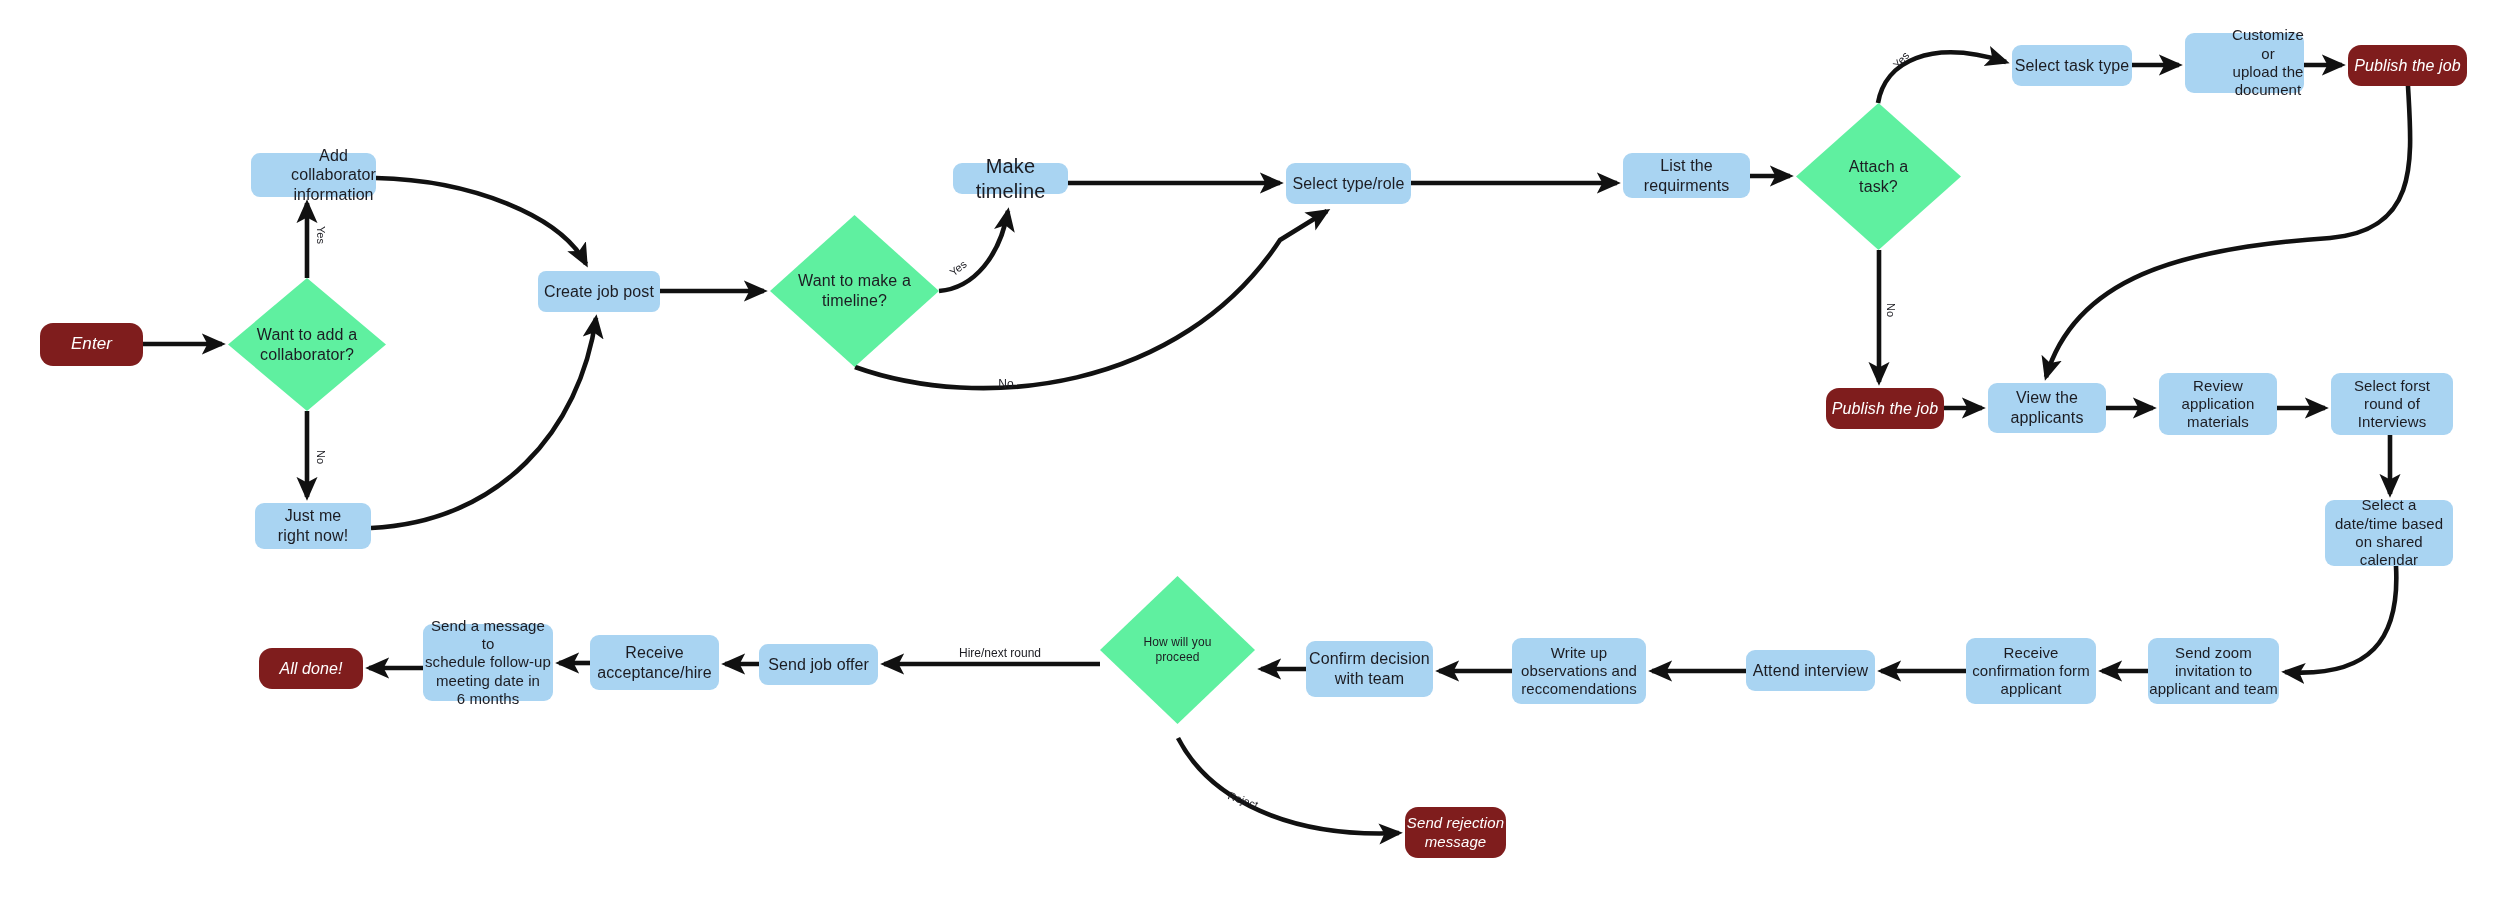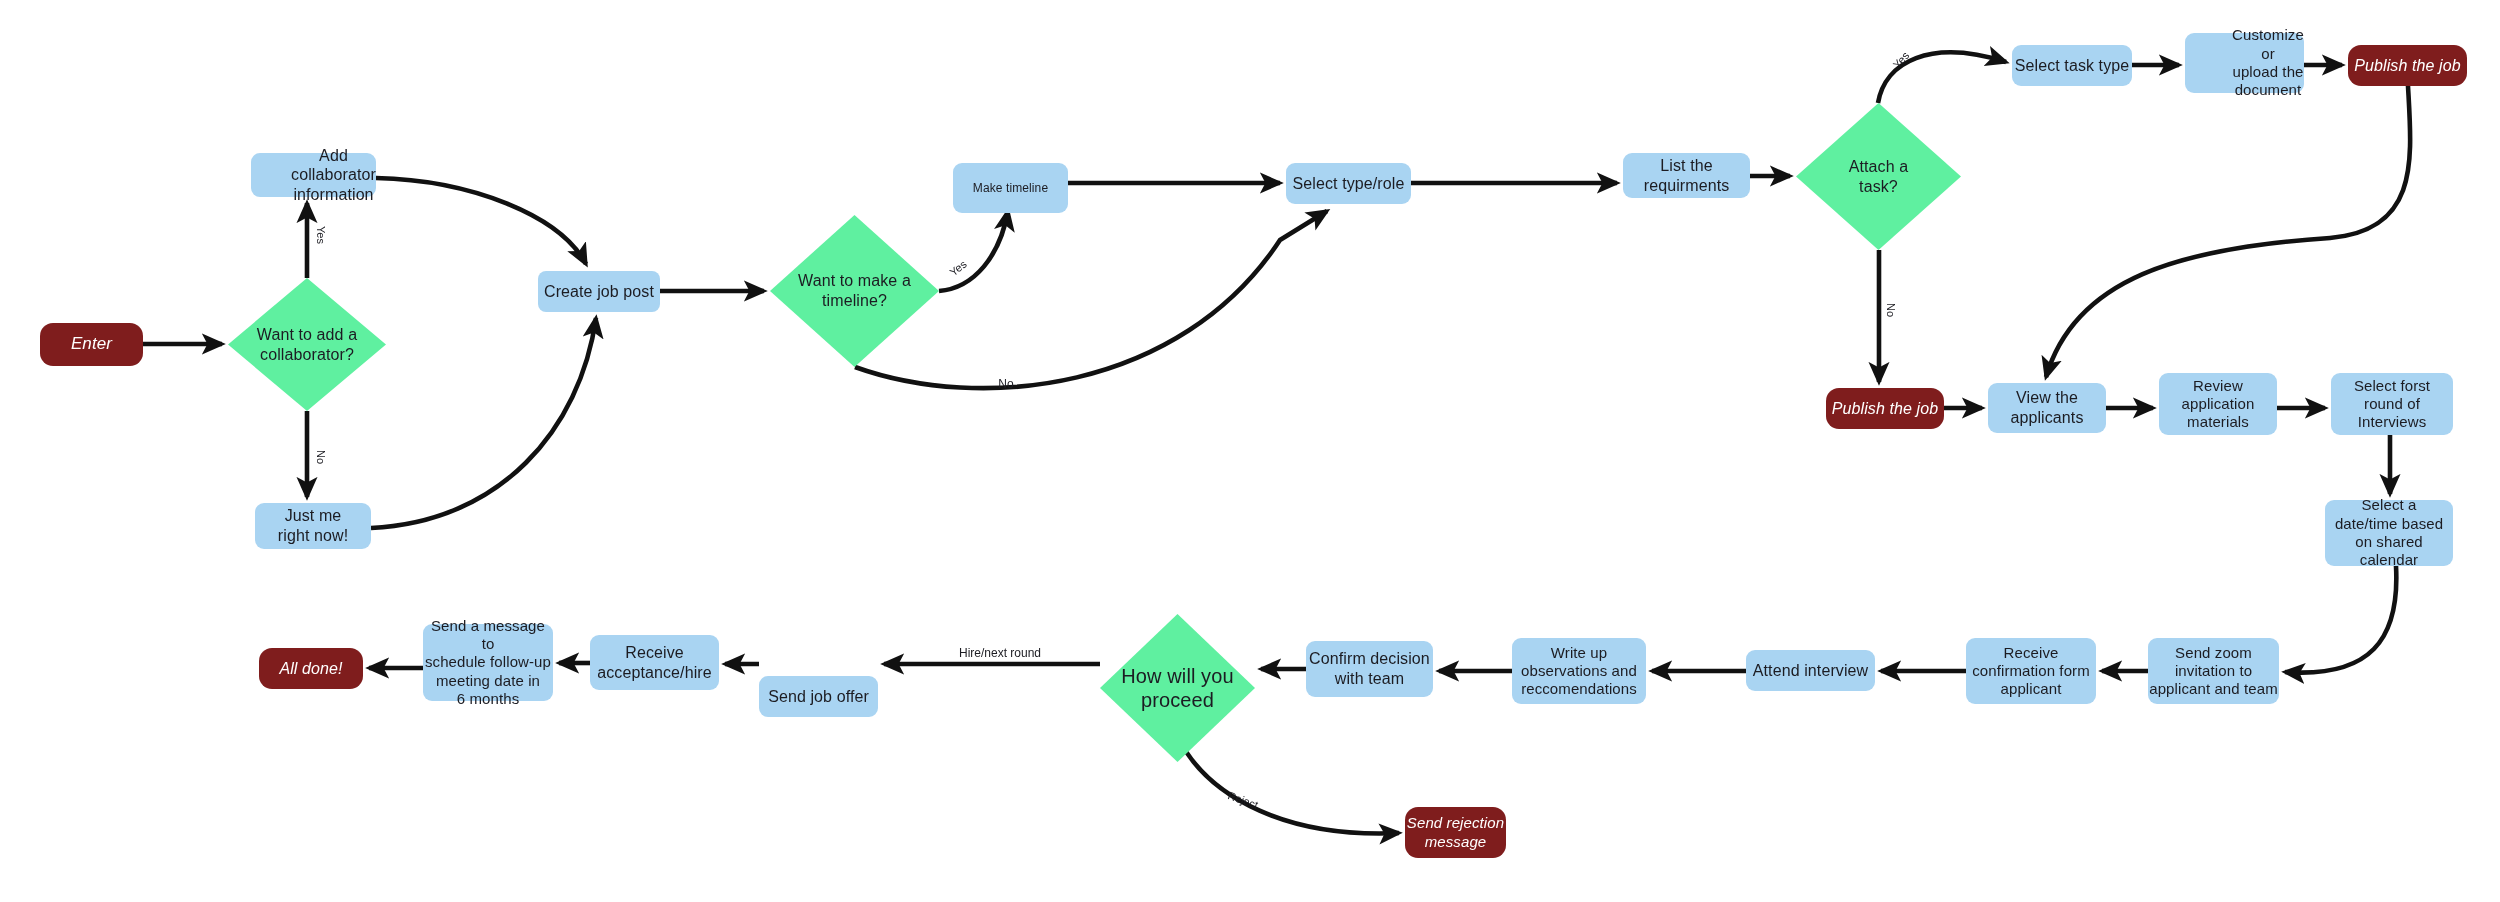--- a/index.html
+++ b/index.html
@@ -154,21 +154,21 @@
       <div class="node terminal" style="left: 40px; top: 323px; width: 103px; height: 43px; font-size: 17px;"><span>Enter</span></div>
       <div class="node decision" style="left: 228px; top: 278px; width: 158px; height: 133px; font-size: 16px;"><div class="dia-shape"></div><span class="dia-label">Want to add a
 collaborator?</span></div>
       <div class="node process" style="left: 251px; top: 153px; width: 125px; height: 44px; font-size: 16px; padding-left: 40px;"><span>Add collaborator
 information</span></div>
       <div class="node process" style="left: 255px; top: 503px; width: 116px; height: 46px; font-size: 16px;"><span>Just me
 right now!</span></div>
       <div class="node process" style="left: 538px; top: 271px; width: 122px; height: 41px; font-size: 16px; border-radius: 8px;"><span>Create job post</span></div>
       <div class="node decision" style="left: 770px; top: 215px; width: 169px; height: 152px; font-size: 16px;"><div class="dia-shape"></div><span class="dia-label">Want to make a
 timeline?</span></div>
-      <div class="node process" style="left: 953px; top: 163px; width: 115px; height: 50px; font-size: 12px;"><span>Make timeline</span></div>
+      <div class="node process" style="left: 953px; top: 163px; width: 115px; height: 31px; font-size: 20px;"><span>Make timeline</span></div>
       <div class="node process" style="left: 1286px; top: 163px; width: 125px; height: 41px; font-size: 16px;"><span>Select type/role</span></div>
       <div class="node process" style="left: 1623px; top: 153px; width: 127px; height: 45px; font-size: 16px;"><span>List the
 requirments</span></div>
       <div class="node decision" style="left: 1796px; top: 103px; width: 165px; height: 147px; font-size: 16px;"><div class="dia-shape"></div><span class="dia-label">Attach a
 task?</span></div>
       <div class="node process" style="left: 2012px; top: 45px; width: 120px; height: 41px; font-size: 16px;"><span>Select task type</span></div>
       <div class="node process" style="left: 2185px; top: 33px; width: 119px; height: 60px; font-size: 15px; padding-left: 47px;"><span>Customize or
 upload the
 document</span></div>
       <div class="node terminal" style="left: 2348px; top: 45px; width: 119px; height: 41px; font-size: 16px;"><span>Publish the job</span></div>
@@ -189,23 +189,23 @@
 applicant and team</span></div>
       <div class="node process" style="left: 1966px; top: 638px; width: 130px; height: 66px; font-size: 15px;"><span>Receive
 confirmation form
 applicant</span></div>
       <div class="node process" style="left: 1746px; top: 650px; width: 129px; height: 41px; font-size: 16px;"><span>Attend interview</span></div>
       <div class="node process" style="left: 1512px; top: 638px; width: 134px; height: 66px; font-size: 15px;"><span>Write up
 observations and
 reccomendations</span></div>
       <div class="node process" style="left: 1306px; top: 641px; width: 127px; height: 56px; font-size: 16px;"><span>Confirm decision
 with team</span></div>
-      <div class="node decision" style="left: 1100px; top: 614px; width: 155px; height: 148px; font-size: 20px;"><div class="dia-shape"></div><span class="dia-label">How will you
+      <div class="node decision" style="left: 1100px; top: 576px; width: 155px; height: 148px; font-size: 12px;"><div class="dia-shape"></div><span class="dia-label">How will you
 proceed</span></div>
-      <div class="node process" style="left: 759px; top: 676px; width: 119px; height: 41px; font-size: 16px;"><span>Send job offer</span></div>
+      <div class="node process" style="left: 759px; top: 644px; width: 119px; height: 41px; font-size: 16px;"><span>Send job offer</span></div>
       <div class="node process" style="left: 590px; top: 635px; width: 129px; height: 55px; font-size: 16px;"><span>Receive
 acceptance/hire</span></div>
       <div class="node process" style="left: 423px; top: 624px; width: 130px; height: 77px; font-size: 15px;"><span>Send a message to
 schedule follow-up
 meeting date in
 6 months</span></div>
       <div class="node terminal" style="left: 259px; top: 648px; width: 104px; height: 41px; font-size: 16px;"><span>All done!</span></div>
       <div class="node terminal" style="left: 1405px; top: 807px; width: 101px; height: 51px; font-size: 15px;"><span>Send rejection
 message</span></div>
     </div>

